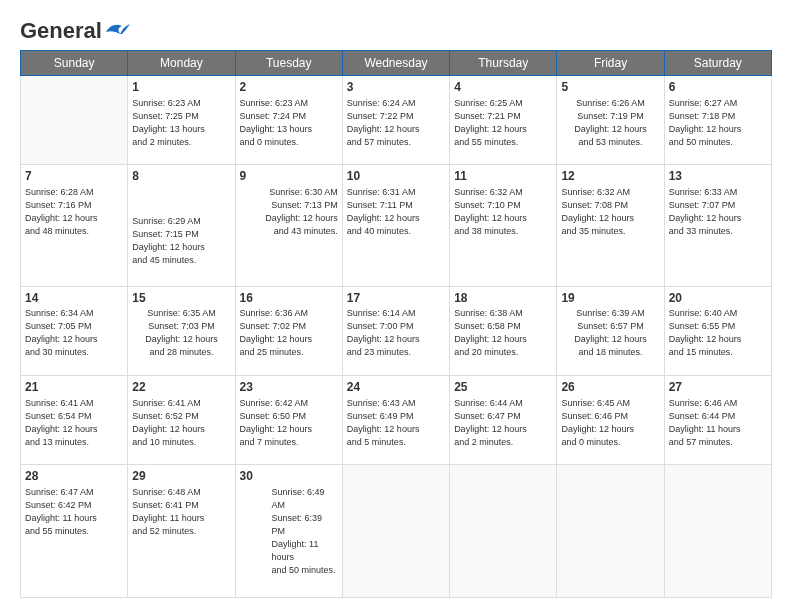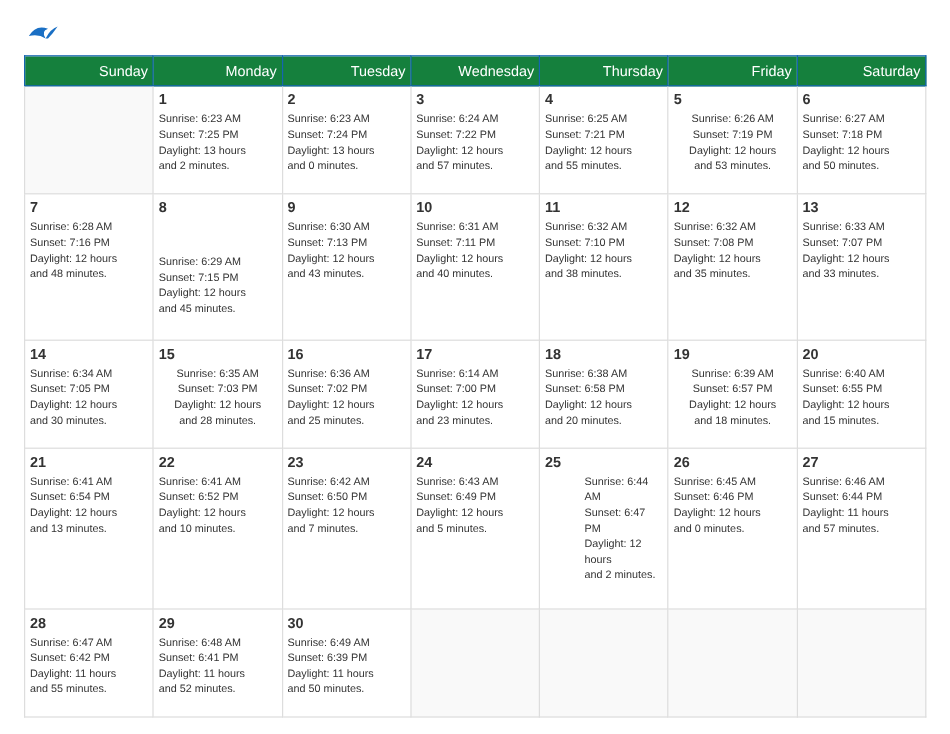--- a/index.html
+++ b/index.html
@@ -41,26 +41,26 @@
       color: #555;
     }
     .calendar {
       flex: 1;
       border: 1px solid #ccc;
       border-collapse: collapse;
       width: 100%;
       table-layout: fixed;
     }
     .calendar th {
-      background: #15803d;
+      background: #737373;
       color: #fff;
       font-size: 12px;
       font-weight: normal;
       padding: 5px 4px;
-      text-align: right;
+      text-align: center;
       border: 1px solid #1565b0;
     }
     .calendar td {
       vertical-align: top;
       border: 1px solid #ddd;
       padding: 3px 4px;
       font-size: 9.5px;
       color: #333;
       line-height: 1.4;
       height: 78px;
@@ -80,20 +80,21 @@
       line-height: 1.45;
     }
   </style>
 </head>
 <body>
 
 <div class="page">
   <div class="header">
     <div class="logo">
       <div style="display:flex;align-items:center;">
+        <span style="font-size:22px;font-weight:bold;color:#333;">General</span>
         <svg width="30" height="22" viewBox="0 0 30 22">
           <path d="M4,12 Q10,2 20,6 Q14,8 18,14 Q12,10 4,12Z" fill="#1a6fc4"></path>
           <path d="M18,14 Q22,6 28,4 Q24,10 20,14Z" fill="#1a6fc4"></path>
         </svg>
       </div>
       <span style="font-size:22px;font-weight:bold;color:#1a6fc4;margin-top:-4px;"></span>
     </div>
     <div class="title-block">
       <div class="month-title"></div>
       <div class="location"></div>
@@ -168,21 +169,21 @@
           </td>
           <td>
             <span class="day-num">8</span>
             <div class="day-info" style="white-space: pre-line; margin-top: 30px;">Sunrise: 6:29 AM
 Sunset: 7:15 PM
 Daylight: 12 hours
 and 45 minutes.</div>
           </td>
           <td>
             <span class="day-num">9</span>
-            <div class="day-info" style="white-space: pre-line;">Sunrise: 6:30 AM
+            <div class="day-info" style="white-space: pre-line; text-align: right;">Sunrise: 6:30 AM
 Sunset: 7:13 PM
 Daylight: 12 hours
 and 43 minutes.</div>
           </td>
           <td>
             <span class="day-num">10</span>
             <div class="day-info" style="white-space: pre-line;">Sunrise: 6:31 AM
 Sunset: 7:11 PM
 Daylight: 12 hours
 and 40 minutes.</div>
@@ -284,21 +285,21 @@
           </td>
           <td>
             <span class="day-num">24</span>
             <div class="day-info" style="white-space: pre-line;">Sunrise: 6:43 AM
 Sunset: 6:49 PM
 Daylight: 12 hours
 and 5 minutes.</div>
           </td>
           <td>
             <span class="day-num">25</span>
-            <div class="day-info" style="white-space: pre-line; margin-left: 33px;">Sunrise: 6:44 AM
+            <div class="day-info" style="white-space: pre-line;">Sunrise: 6:44 AM
 Sunset: 6:47 PM
 Daylight: 12 hours
 and 2 minutes.</div>
           </td>
           <td>
             <span class="day-num">26</span>
             <div class="day-info" style="white-space: pre-line;">Sunrise: 6:45 AM
 Sunset: 6:46 PM
 Daylight: 12 hours
 and 0 minutes.</div>
@@ -321,21 +322,21 @@
           </td>
           <td>
             <span class="day-num">29</span>
             <div class="day-info" style="white-space: pre-line;">Sunrise: 6:48 AM
 Sunset: 6:41 PM
 Daylight: 11 hours
 and 52 minutes.</div>
           </td>
           <td>
             <span class="day-num">30</span>
-            <div class="day-info" style="white-space: pre-line;">Sunrise: 6:49 AM
+            <div class="day-info" style="white-space: pre-line; margin-left: 32px;">Sunrise: 6:49 AM
 Sunset: 6:39 PM
 Daylight: 11 hours
 and 50 minutes.</div>
           </td>
           <td class="empty"></td>
           <td class="empty"></td>
           <td class="empty"></td>
           <td class="empty"></td>
         </tr>
       </tbody>

